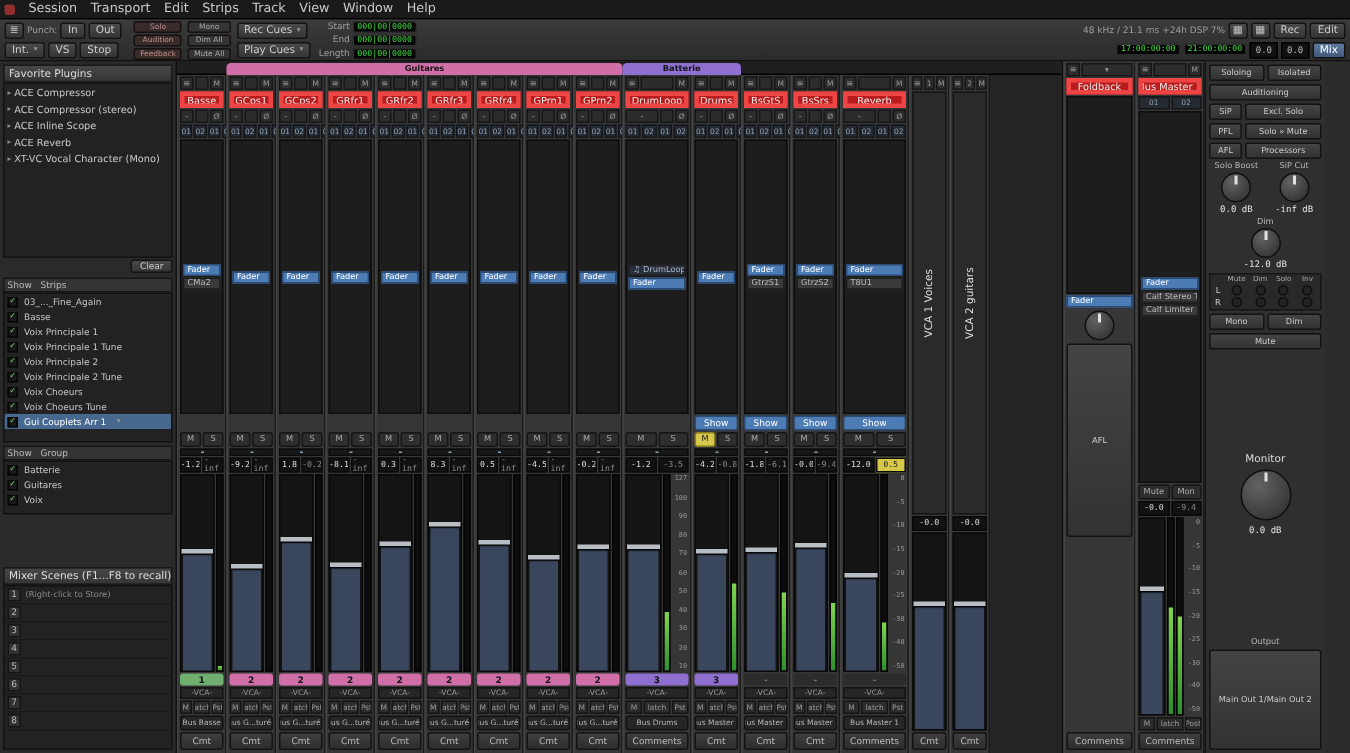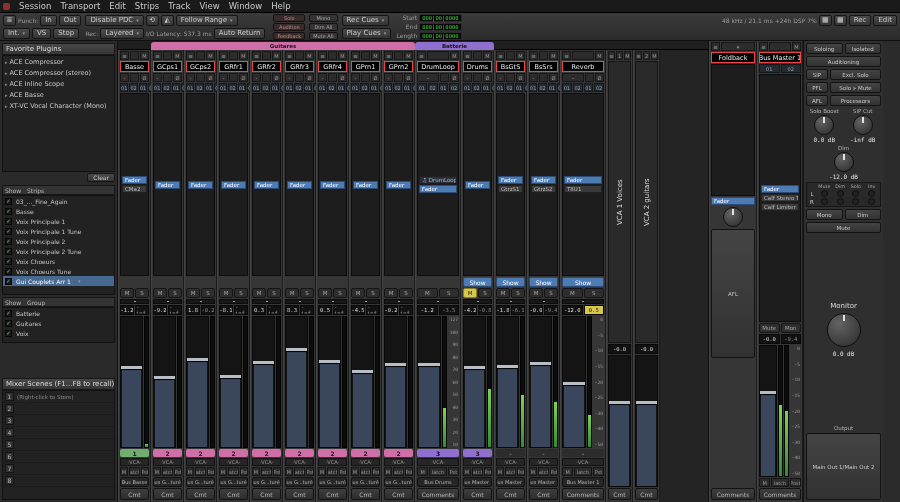--- a/index.html
+++ b/index.html
@@ -58,21 +58,21 @@
   .mixer{flex:1;background:#242424;display:flex;flex-direction:column;min-width:0}
   .tabbar{height:9px;background:#1f1f1f;border-bottom:1px solid #000;position:relative}
   .gtab{position:absolute;top:1px;height:8px;border-radius:3px 3px 0 0;font-size:5.5px;font-weight:bold;color:#151515;display:flex;align-items:center;justify-content:center;overflow:hidden}
   .stripsrow{flex:1;display:flex;align-items:stretch;overflow:hidden}
   .strip{width:33px;flex:0 0 auto;background:#363636;border-right:1px solid #1b1b1b;border-left:1px solid #434343;display:flex;flex-direction:column;gap:1px;padding:1px 1px 2px}
   .strip.wide{width:46px}
   .mrow{display:flex;gap:1px;height:9px;flex:0 0 auto}
   .hic{width:9px;background:#2c2c2c;border:1px solid #171717;color:#999;font-size:5.5px;display:flex;align-items:center;justify-content:center}
   .hsp{flex:1;background:#2c2c2c;border:1px solid #171717}
   .hbtn{width:9px;background:#2c2c2c;border:1px solid #171717;color:#999;font-size:5px;display:flex;align-items:center;justify-content:center}
-  .sname{height:11px;flex:0 0 auto;background:#000000;border:1px solid #ef4444;color:#ececec;font-size:6.5px;display:flex;align-items:center;justify-content:center;white-space:nowrap;overflow:hidden}
+  .sname{height:11px;flex:0 0 auto;background:#b91c1c;border:3px solid #ef4444;color:#ececec;font-size:6.5px;display:flex;align-items:center;justify-content:center;white-space:nowrap;overflow:hidden}
   .inbtn{flex:1;background:#2c2c2c;border:1px solid #171717;color:#999;font-size:5.5px;display:flex;align-items:center;justify-content:center}
   .iochip{flex:1;background:#252a31;border:1px solid #14171b;color:#8fa3b8;font-size:5px;display:flex;align-items:center;justify-content:center}
   .procbox{flex:1;background:#1d1d1d;border:1px solid #0d0d0d;display:flex;flex-direction:column;justify-content:center;gap:1px;padding:1px;min-height:0}
   .proc{height:8px;flex:0 0 auto;background:#3a3a3a;border:1px solid #1f1f1f;color:#bbb;font-size:5.5px;display:flex;align-items:center;padding:0 2px;white-space:nowrap;overflow:hidden}
   .proc.pfader{background:#4d7cb5;border-color:#2b4a74;color:#fff}
   .proc.pregion{background:#2a2f3a;color:#a8b4cc}
   .showrow{height:10px}
   .showbtn{flex:1;background:#4d7cb5;border:1px solid #2b4a74;border-radius:2px;color:#fff;font-size:6px;display:flex;align-items:center;justify-content:center}
   .msrow{height:10px}
   .msbtn{flex:1;background:#2e2e2e;border:1px solid #151515;border-radius:2px;color:#aaa;font-size:5.5px;display:flex;align-items:center;justify-content:center}
@@ -147,34 +147,20 @@
       <span class="btn">In</span>
       <span class="btn">Out</span>
     </div>
     <div class="trow">
       <span class="btn sel">Int.</span>
       <span class="btn">VS</span>
       <span class="btn">Stop</span>
     </div>
   </div>
   <div class="tcol">
-    <div class="trow">
-      <span class="btn sel">Disable PDC</span>
-      <span class="btn icon">⟲</span>
-      <span class="btn icon">◭</span>
-      <span class="btn sel">Follow Range</span>
-    </div>
-    <div class="trow">
-      <span class="tlabel">Rec:</span>
-      <span class="btn sel">Layered</span>
-      <span class="tlabel">I/O Latency: 537.3 ms</span>
-      <span class="btn">Auto Return</span>
-    </div>
-  </div>
-  <div class="tcol">
   </div>
   <div class="tcol stack3">
       <span class="ind">Solo</span>
       <span class="ind">Audition</span>
       <span class="ind">Feedback</span>
     </div>
   <div class="tcol stack3">
       <span class="ind mm">Mono</span>
       <span class="ind mm">Dim All</span>
       <span class="ind mm">Mute All</span>
@@ -203,20 +189,27 @@
     </div>
   <div class="tcol tright">
     <div class="trow">
       <span class="tlabel">48 kHz / 21.1 ms</span>
       <span class="tlabel">+24h</span>
       <span class="tlabel">DSP 7%</span>
       <span class="btn icon">▦</span>
       <span class="btn icon">▦</span>
       <span class="btn">Rec</span>
       <span class="btn">Edit</span>
+    </div>
+    <div class="trow">
+      <span class="clock tiny">17:00:00:00</span>
+      <span class="clock tiny">21:00:00:00</span>
+      <span class="gvalbox">0.0</span>
+      <span class="gvalbox">0.0</span>
+      <span class="btn active">Mix</span>
     </div>
   </div>
 </div>
 
 <div class="content">
 
   <div class="sidebar">
     <div class="spanel fav">
       <div class="panel-title">Favorite Plugins</div>
       <div class="listbox">
@@ -227,21 +220,21 @@
           <div class="fav-row">
             <span class="disc">▸</span>
             <span>ACE Compressor (stereo)</span>
           </div>
           <div class="fav-row">
             <span class="disc">▸</span>
             <span>ACE Inline Scope</span>
           </div>
           <div class="fav-row">
             <span class="disc">▸</span>
-            <span>ACE Basse</span>
+            <span>ACE Reverb</span>
           </div>
           <div class="fav-row">
             <span class="disc">▸</span>
             <span>XT-VC Vocal Character (Mono)</span>
           </div>
         </div>
       <div class="clearrow">
           <span class="btn tiny">Clear</span>
         </div>
     </div>

